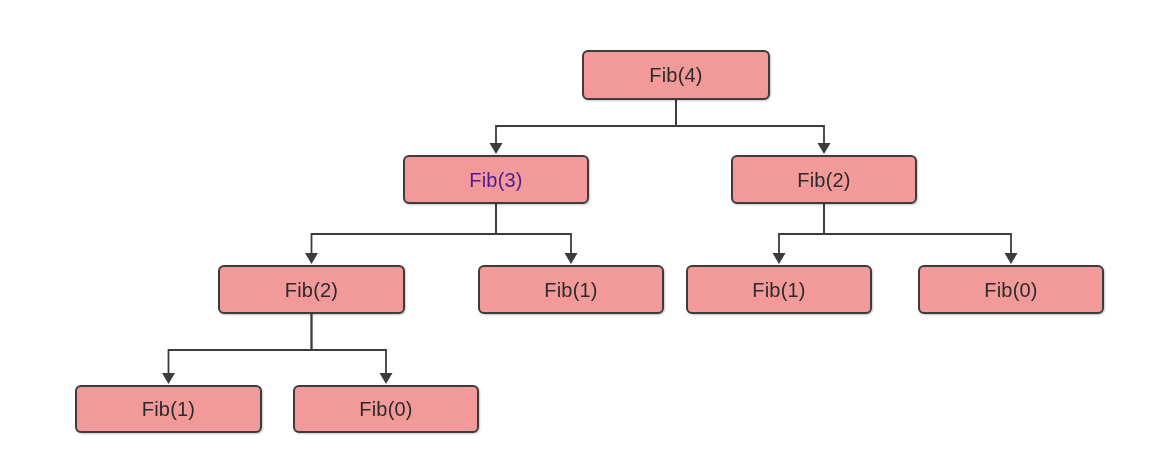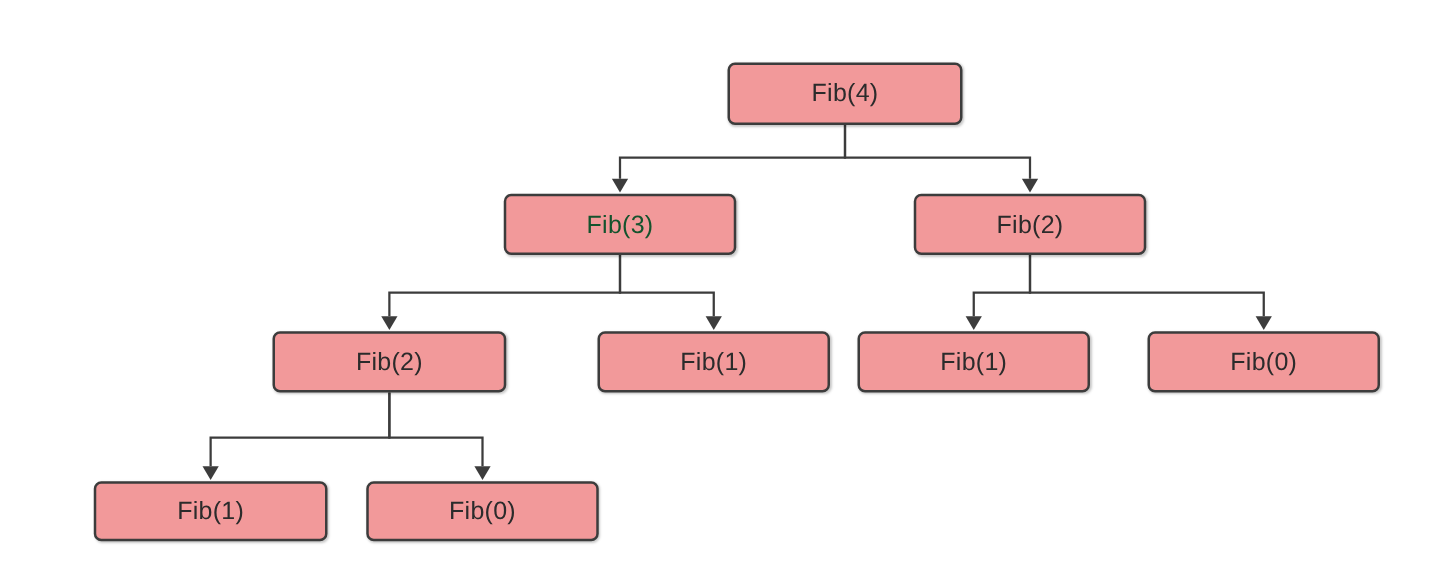--- a/index.html
+++ b/index.html
@@ -66,21 +66,21 @@
       <path d="M 311.5 314 L 311.5 350 L 168.5 350 L 168.5 373" fill="none" stroke="#3c3c3c" stroke-width="1.8" stroke-linejoin="miter"></path>
       <polygon points="162,373 175,373 168.5,384" fill="#3c3c3c"></polygon>
       <path d="M 311.5 314 L 311.5 350 L 386 350 L 386 373" fill="none" stroke="#3c3c3c" stroke-width="1.8" stroke-linejoin="miter"></path>
       <polygon points="379.5,373 392.5,373 386,384" fill="#3c3c3c"></polygon>
     </svg>
   <div id="node-layer">
       <div class="node" style="left: 582px; top: 50px; width: 188px; height: 50px; background: rgb(242, 153, 154); border-color: rgb(60, 60, 60);">
         <span class="node-label" style="color: rgb(43, 43, 43);">Fib(4)</span>
       </div>
       <div class="node" style="left: 403px; top: 155px; width: 186px; height: 49px; background: rgb(242, 153, 154); border-color: rgb(60, 60, 60);">
-        <span class="node-label" style="color: #14532d;">Fib(3)</span>
+        <span class="node-label" style="color: #4c1d95;">Fib(3)</span>
       </div>
       <div class="node" style="left: 731px; top: 155px; width: 186px; height: 49px; background: rgb(242, 153, 154); border-color: rgb(60, 60, 60);">
         <span class="node-label" style="color: rgb(43, 43, 43);">Fib(2)</span>
       </div>
       <div class="node" style="left: 218px; top: 265px; width: 187px; height: 49px; background: rgb(242, 153, 154); border-color: rgb(60, 60, 60);">
         <span class="node-label" style="color: rgb(43, 43, 43);">Fib(2)</span>
       </div>
       <div class="node" style="left: 478px; top: 265px; width: 186px; height: 49px; background: rgb(242, 153, 154); border-color: rgb(60, 60, 60);">
         <span class="node-label" style="color: rgb(43, 43, 43);">Fib(1)</span>
       </div>

